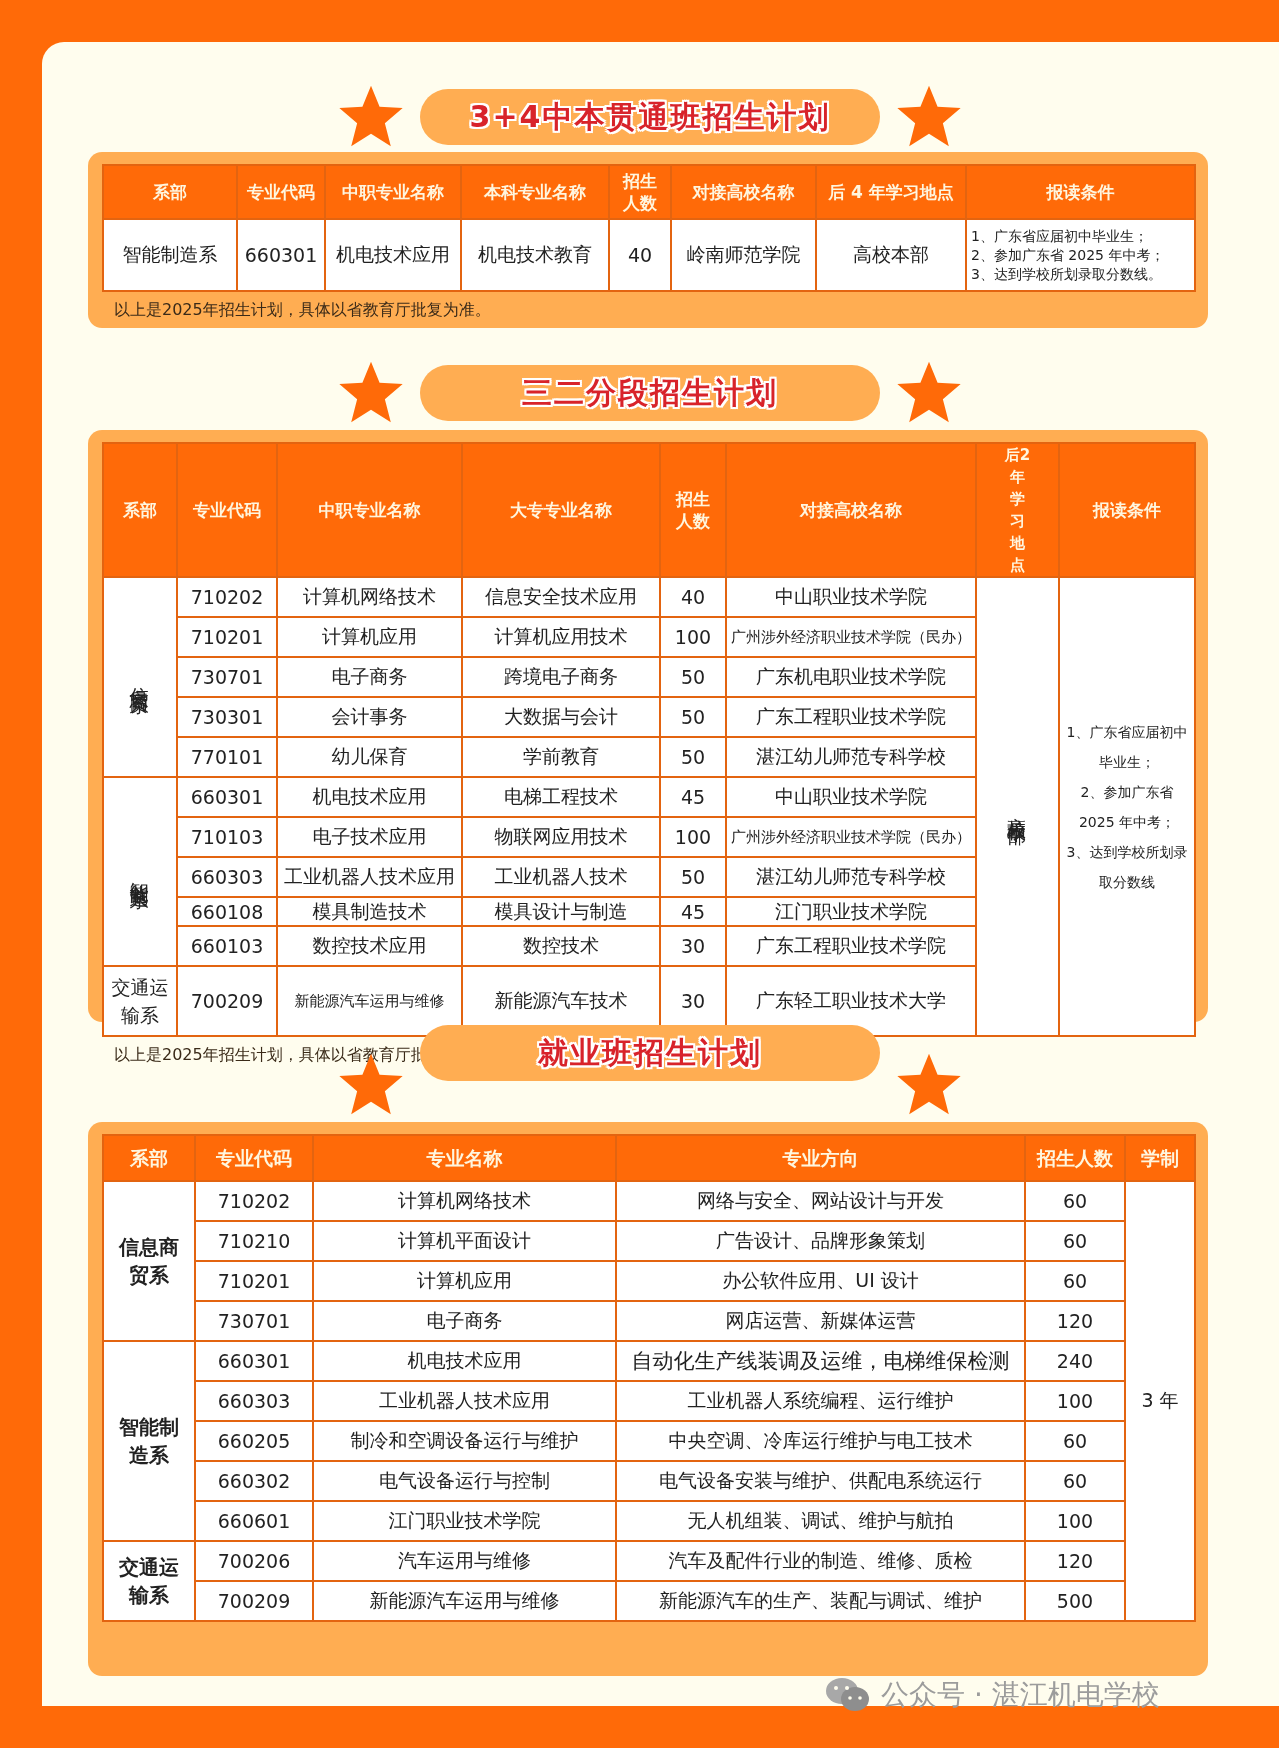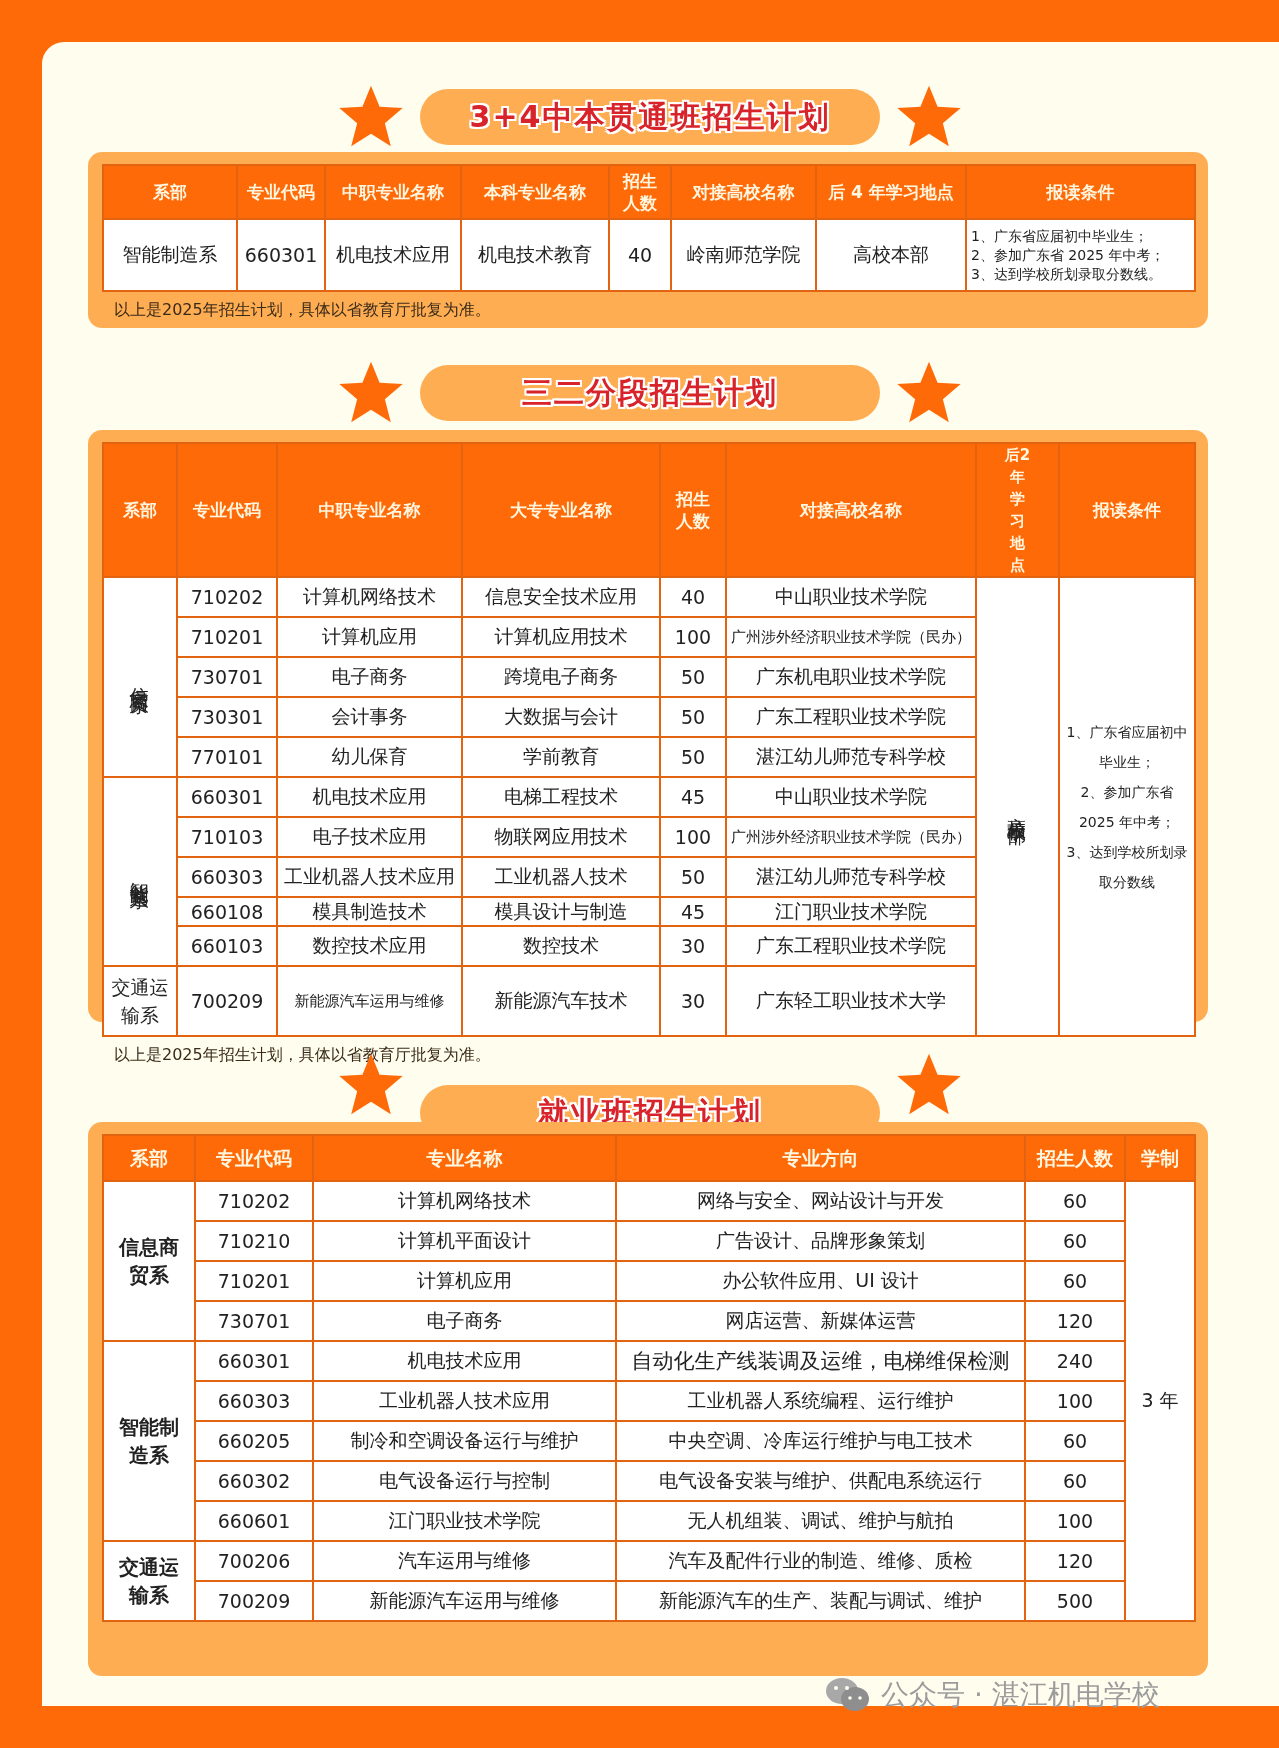--- a/index.html
+++ b/index.html
@@ -282,21 +282,21 @@
   </tbody>
     </table>
   <div class="note">以上是2025年招生计划，具体以省教育厅批复为准。</div>
 </div>
 
 <div class="star" style="left:338px;top:1052px;">
   <svg viewBox="0 0 50 48">
       <polygon points="25,1 31.5,17 49,18 35.5,29.5 40,47 25,37.5 10,47 14.5,29.5 1,18 18.5,17" fill="#ff6a08"></polygon>
     </svg>
 </div>
-<div class="section-title" style="top:1085px;">
+<div class="section-title" style="top:1025px;">
   <span>就业班招生计划</span>
 </div>
 <div class="star" style="left:896px;top:1052px;">
   <svg viewBox="0 0 50 48">
       <polygon points="25,1 31.5,17 49,18 35.5,29.5 40,47 25,37.5 10,47 14.5,29.5 1,18 18.5,17" fill="#ff6a08"></polygon>
     </svg>
 </div>
 
 <div class="panel" style="top:1122px;height:554px;">
   <table>

